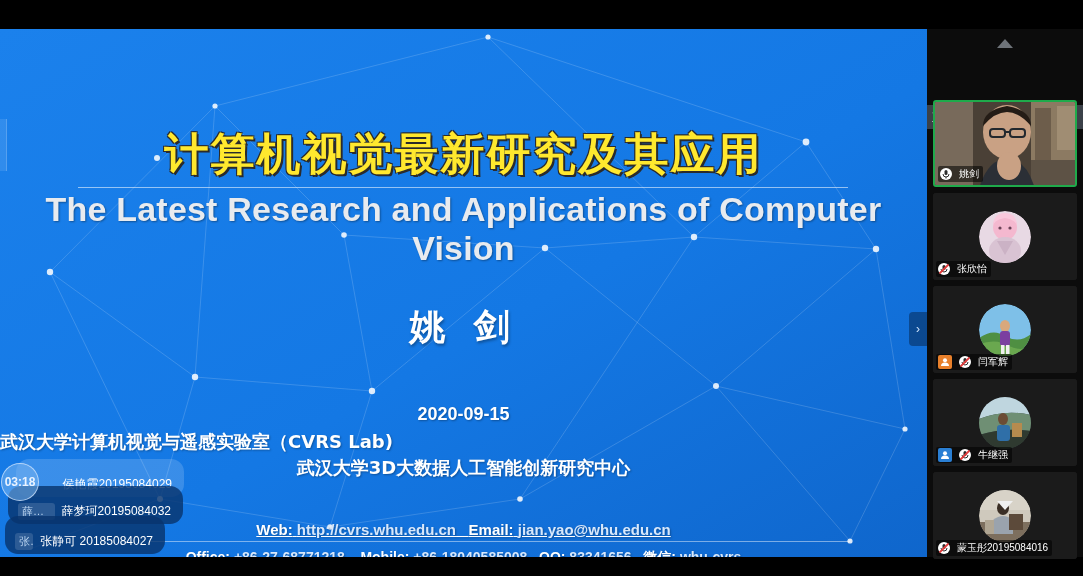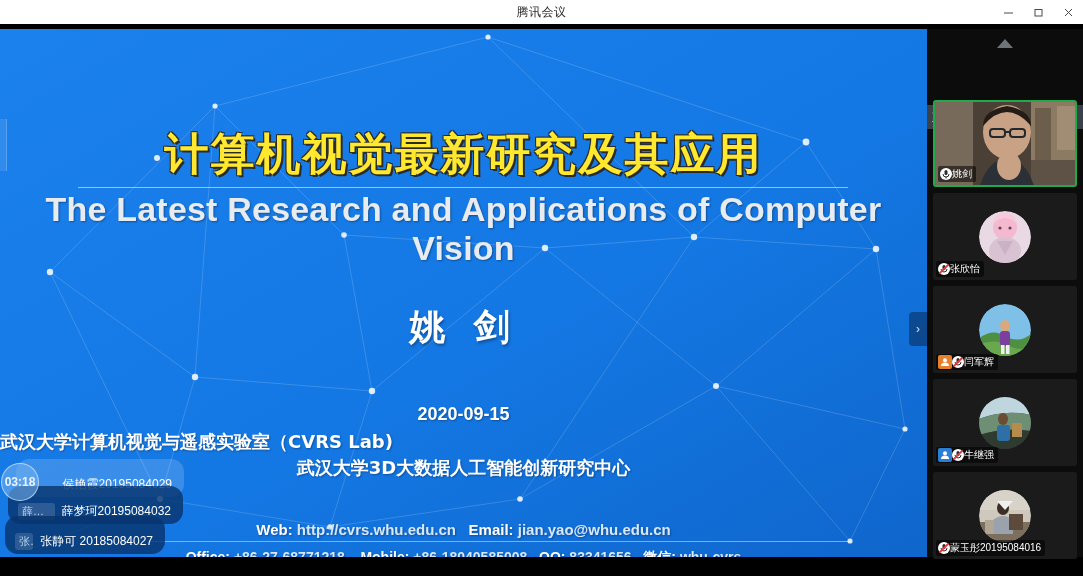--- a/index.html
+++ b/index.html
@@ -84,20 +84,21 @@
   .org-line2 {
     position: absolute; top: 427px; left: 0; width: 927px; text-align: center;
     font-size: 18px; font-weight: 700; color: #ffffff;
     text-shadow: 1px 1px 2px rgba(0,0,0,.3);
     font-family: "DejaVu Sans", "Liberation Sans", sans-serif;
   }
   .contact-web {
     position: absolute; top: 492px; left: 0; width: 927px; text-align: center;
     font-size: 15px; font-weight: 700; color: #ffffff;
     text-shadow: 1px 1px 2px rgba(0,0,0,.3);
+    text-decoration: underline;
   }
   .contact-web .lbl { color: #ffffff; }
   .contact-web .val { color: #d8e8fb; font-weight: 700; }
   .contact-rule {
     position: absolute; top: 512px; left: 150px; width: 700px; height: 1px;
     background: rgba(255,255,255,.45);
   }
   .contact-office {
     position: absolute; top: 520px; left: 0; width: 927px; text-align: center;
     font-size: 14px; font-weight: 700; color: #ffffff;
@@ -193,21 +194,21 @@
   .tile-avatar-wrap {
     position: absolute; inset: 0; display: flex; align-items: center; justify-content: center;
     background: #1b1b1b;
   }
   .tile-avatar {
     width: 52px; height: 52px; border-radius: 50%;
     overflow: hidden;
   }
   .tile-footer {
     position: absolute; left: 3px; bottom: 3px;
-    display: flex; align-items: center; gap: 0;
+    display: flex; align-items: center; gap: 7px;
     background: rgba(0,0,0,.55); border-radius: 2px; padding: 1px 4px 1px 2px;
     max-width: 136px;
   }
   .tile-name { font-size: 10px; color: #ffffff; white-space: nowrap; overflow: hidden; }
   .host-badge {
     width: 14px; height: 14px; border-radius: 2px;
     display: flex; align-items: center; justify-content: center;
     flex: 0 0 auto;
   }
   .host-badge.orange { background: #e8802b; }
@@ -229,41 +230,20 @@
   .task-label { font-size: 11px; color: #ffffff; white-space: nowrap; }
   .task-accent {
     position: absolute; left: 0px; top: 0; width: 226px; height: 4px; background: #1a86f0;
   }
 </style>
 </head>
 <body>
 
 <div id="app">
 
-  <div class="titlebar">
-    <div class="titlebar-title">腾讯会议</div>
-    <div class="win-controls">
-      <div class="win-btn">
-        <svg width="11" height="11" viewBox="0 0 11 11">
-            <line x1="1" y1="6" x2="10" y2="6" stroke="#4a4a4a" stroke-width="1"></line>
-          </svg>
-      </div>
-      <div class="win-btn">
-        <svg width="11" height="11" viewBox="0 0 11 11">
-            <rect x="2" y="2.5" width="7" height="6.5" fill="none" stroke="#4a4a4a" stroke-width="1"></rect>
-          </svg>
-      </div>
-      <div class="win-btn">
-        <svg width="11" height="11" viewBox="0 0 11 11">
-            <line x1="2" y1="2" x2="9" y2="9" stroke="#4a4a4a" stroke-width="1"></line>
-            <line x1="9" y1="2" x2="2" y2="9" stroke="#4a4a4a" stroke-width="1"></line>
-          </svg>
-      </div>
-    </div>
-  </div>
   <div class="titlebar-sep"></div>
 
   <div class="slide">
 
     <svg class="slide-net" width="927" height="528" viewBox="0 0 927 528" preserveAspectRatio="none">
       <defs>
         <linearGradient id="bgGrad" x1="0" y1="0" x2="1" y2="1">
           <stop offset="0%" stop-color="#1b81ec"></stop>
           <stop offset="55%" stop-color="#1478e4"></stop>
           <stop offset="100%" stop-color="#0f66cc"></stop>

